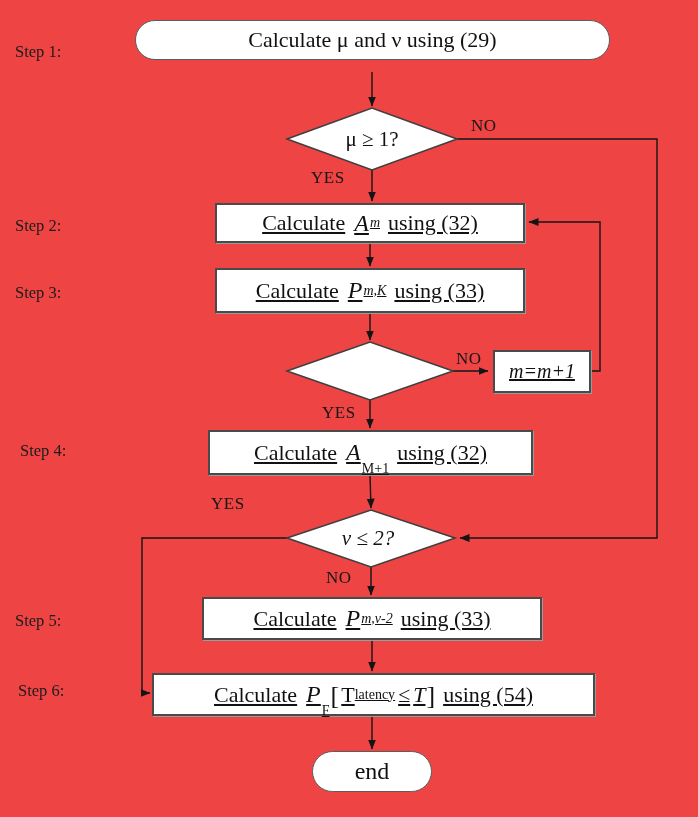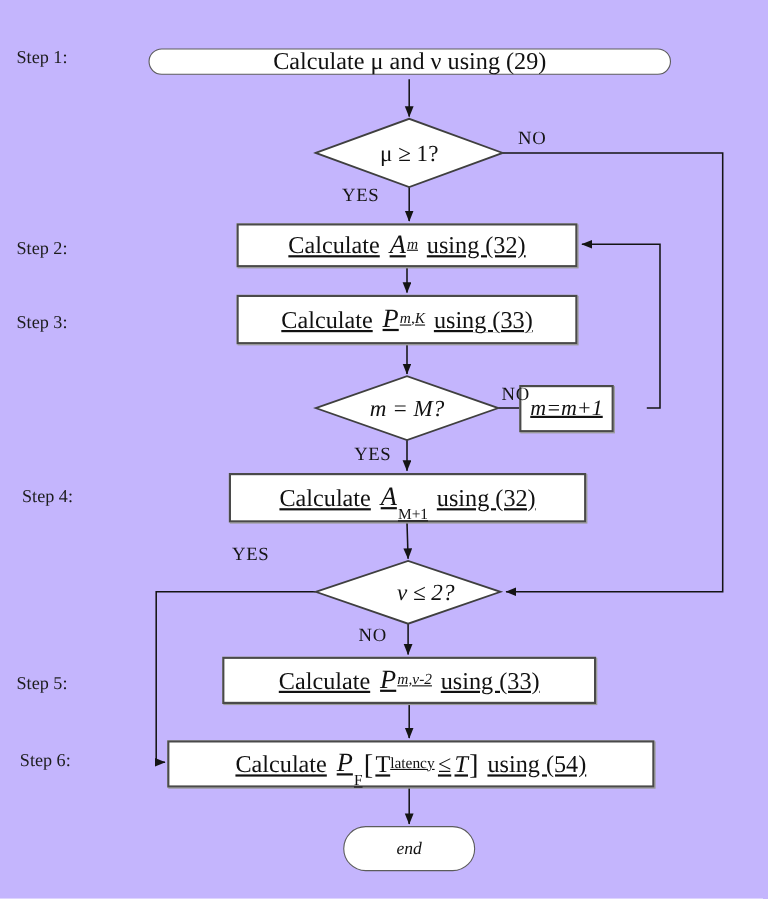--- a/index.html
+++ b/index.html
@@ -1,17 +1,17 @@
 <!DOCTYPE html>
 <html><head>
 <meta charset="utf-8">
 <style>
   html,body{margin:0;padding:0;background:#ffffff;}
   .canvas{
-    position:relative;width:698px;height:817px;background:#c4b5fd;
+    position:relative;width:698px;height:817px;background:#ef4444;
     font-family:"Liberation Serif","DejaVu Serif",serif;color:#111;
     overflow:hidden;
   }
   svg.wires{position:absolute;left:0;top:0;width:698px;height:817px;}
   .step-label{
     position:absolute;font-size:16.5px;color:#1c1c1c;white-space:nowrap;
   }
   .node{
     position:absolute;display:flex;align-items:center;justify-content:center;
     background:#ffffff;box-sizing:border-box;white-space:nowrap;
@@ -34,21 +34,21 @@
   .sub.roman{font-style:normal;vertical-align:-4px;margin-top:32px;}
   .edge-label{
     position:absolute;font-size:17px;color:#161616;letter-spacing:0.5px;
     white-space:nowrap;
   }
   .brk{font-size:26px;line-height:0;position:relative;top:1px;}
   .tvar{margin-left:2px;}
   .tsub{font-size:14px;vertical-align:-5px;text-align:center;}
   .leq{margin:0 3px;}
   .scriptT{font-style:italic;margin-right:1px;}
-  .endtext{font-size:16px;font-style:italic;}
+  .endtext{font-size:24px;}
   .gap-r{margin-right:8px;}
 </style>
 </head>
 <body>
 
 <div class="canvas">
 
   <svg class="wires" viewBox="0 0 698 817" xmlns="http://www.w3.org/2000/svg">
     <defs>
       <marker id="arr" markerUnits="userSpaceOnUse" markerWidth="12" markerHeight="10" refX="9.5" refY="4" orient="auto">
@@ -77,54 +77,53 @@
     </g>
   </svg>
 
   <div class="step-label" style="left:15px;top:42px">Step 1:</div>
   <div class="step-label" style="left:15px;top:216px">Step 2:</div>
   <div class="step-label" style="left:15px;top:283px">Step 3:</div>
   <div class="step-label" style="left:20px;top:441px">Step 4:</div>
   <div class="step-label" style="left:15px;top:611px">Step 5:</div>
   <div class="step-label" style="left:18px;top:681px">Step 6:</div>
 
-  <div class="node stadium" style="left:135px;top:44px;width:475px;height:24px">
+  <div class="node stadium" style="left:135px;top:20px;width:475px;height:40px">
     <span>Calculate μ  and ν  using (29)</span>
   </div>
 
   <div class="dtext" style="left:287px;top:112px;width:170px;height:54px">μ ≥ 1?</div>
 
   <div class="node pbox" style="left:215px;top:203px;width:310px;height:40px">
     <span>Calculate</span>
       <span class="sym">A</span>
       <span class="sub">m</span>
       <span>using (32)</span>
   </div>
 
   <div class="node pbox" style="left:215px;top:268px;width:310px;height:45px">
     <span>Calculate</span>
       <span class="sym">P</span>
       <span class="sub">m,K</span>
       <span>using (33)</span>
   </div>
 
-  <div class="dtext italic" style="left:287px;top:345px;width:166px;height:52px">m = M?</div>
 
-  <div class="node pbox italic" style="left:472px;top:350px;width:86px;height:43px;font-size:20px">
+  <div class="node pbox italic" style="left:493px;top:350px;width:98px;height:43px;font-size:20px">
     <span>m=m+1</span>
   </div>
 
   <div class="node pbox" style="left:208px;top:430px;width:325px;height:45px">
     <span>Calculate</span>
       <span class="sym">A</span>
       <span class="sub roman">M+1</span>
       <span>using (32)</span>
   </div>
 
-  <div class="dtext italic" style="left:303px;top:512px;width:168px;height:52px">ν ≤  2?</div>
+  <div class="dtext italic" style="left:284px;top:512px;width:168px;height:52px">ν ≤  2?</div>
 
   <div class="node pbox" style="left:202px;top:597px;width:340px;height:43px">
     <span>Calculate</span>
       <span class="sym">P</span>
       <span class="sub">m,ν-2</span>
       <span>using (33)</span>
   </div>
 
   <div class="node pbox" style="left:152px;top:673px;width:443px;height:43px">
     <span>Calculate</span>

